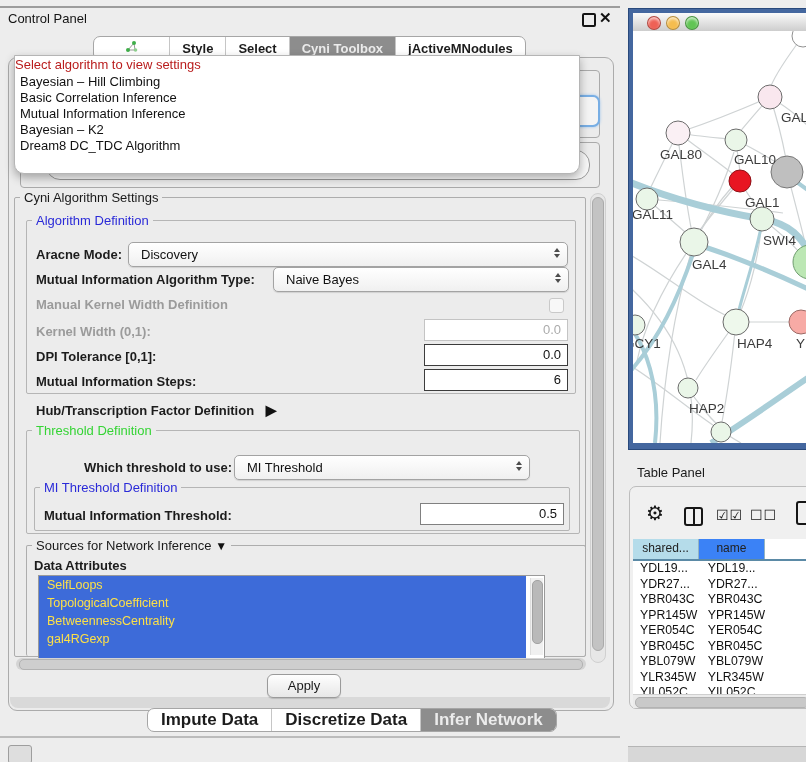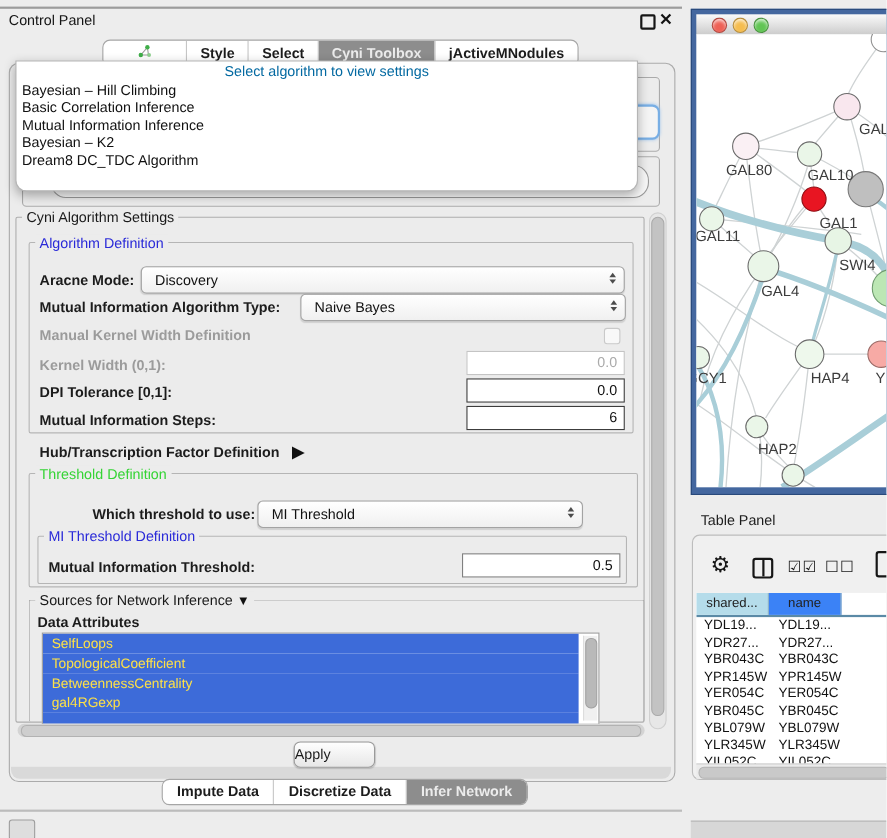--- a/index.html
+++ b/index.html
@@ -14,27 +14,27 @@
   .main-panel{left:8px;top:57px;width:604px;height:652px;border:1px solid #ababab;border-radius:9px;background:#ececec;}
   .panel-bottom-bar{left:10px;top:697px;width:600px;height:11px;background:#d9d9d9;border-radius:0 0 8px 8px;}
   .cp-bottomline{left:0;top:736px;width:620px;height:2px;background:#bcbcbc;}
   .mini-btn{left:8px;top:745px;width:22px;height:17px;background:#dedede;border:1px solid #9e9e9e;border-radius:3px;}
   
   .tabsrow{left:93px;top:36px;display:flex;background:#fff;border:1px solid #a6a6a6;border-radius:7px;overflow:hidden;height:23px;z-index:4;}
   .tabsrow .tab{padding:0 12px;line-height:23px;font-size:13px;font-weight:bold;color:#1c1c1c;border-left:1px solid #c6c6c6;display:flex;align-items:center;gap:5px;flex-direction:column;}
   .tabsrow .tab:first-child{border-left:none;}
   .tabsrow .tab.sel{background:#8d8d8d;color:#ececec;}
   .bottabs{left:147px;top:708px;display:flex;background:#fff;border:1px solid #a6a6a6;border-radius:7px;overflow:hidden;height:22px;z-index:4;}
-  .bottabs .tab{padding:0 13px;line-height:22px;font-size:13px;font-weight:bold;color:#1c1c1c;border-left:1px solid #c6c6c6;}
+  .bottabs .tab{padding:0 13px;line-height:22px;font-size:17px;font-weight:bold;color:#1c1c1c;border-left:1px solid #c6c6c6;}
   .bottabs .tab:first-child{border-left:none;}
   .bottabs .tab.sel{background:#8d8d8d;color:#ececec;}
   
   .popup{left:14px;top:55px;width:564px;height:117px;background:#fff;border:1px solid #b5b5b5;
          border-radius:0 0 10px 10px;box-shadow:0 4px 10px rgba(0,0,0,.30);z-index:30;overflow:hidden;}
-  .popup .ph{height:18px;line-height:18px;text-align:center;color:#0369a1;font-size:13px;}
+  .popup .ph{height:18px;line-height:18px;color:#b91c1c;font-size:13px;}
   .popup .opt{height:16px;line-height:16px;padding-left:5px;font-size:13px;color:#111;}
   .popup .opt.bold{font-weight:bold;}
   
   .bgroup1{left:20px;top:70px;width:578px;height:66px;border:1px solid #aaa;border-radius:4px;z-index:2;}
   .bcombo1{left:558px;top:95px;width:38px;height:28px;border:2px solid #78aee4;border-radius:7px;box-shadow:0 0 3px #9cc3ec;z-index:2;background:#f4f4f4;}
   .bgroup2{left:20px;top:142px;width:578px;height:44px;border:1px solid #aaa;border-radius:4px;z-index:2;}
   .bcombo2{left:46px;top:150px;width:542px;height:28px;border:1px solid #9a9a9a;border-radius:14px;z-index:2;background:#f7f7f7;}
   .bcombo2 span{position:absolute;left:14px;top:6px;font-size:13px;color:#b5b5b5;white-space:nowrap;}
   
   .vsb{left:590px;top:193px;width:14px;height:468px;background:#e7e7e7;border:1px solid #d0d0d0;border-radius:8px;z-index:3;}
@@ -63,21 +63,21 @@
   .checkbox{width:13px;height:13px;border:1px solid #c9c9c9;border-radius:3px;background:#f8f8f8;}
   .tri{display:inline-block;font-size:12px;color:#111;}
   
   .attrlist{left:38px;top:575px;width:505px;height:82px;background:#fff;border:1px solid #9a9a9a;overflow:hidden;}
   .attrlist .item{height:18px;line-height:18px;background:#3d6bd9;color:#fde047;font-size:12.5px;padding-left:8px;width:479px;}
   .attrlist .part{height:10px;background:#3d6bd9;width:487px;}
   .attrvsb{position:absolute;right:1px;top:2px;width:12px;height:77px;background:#f0f0f0;border-left:1px solid #ddd;}
   .attrvsb .thumb{position:absolute;left:1px;top:2px;width:9px;height:62px;background:#b9b9b9;border:1px solid #a2a2a2;border-radius:5px;}
   
   .apply{left:267px;top:674px;width:72px;height:22px;border:1px solid #9a9a9a;border-radius:6px;
-         background:linear-gradient(#fefefe,#e7e7e7);font-size:13px;line-height:22px;box-shadow:0 1px 1px rgba(0,0,0,.15);}
+         background:linear-gradient(#fefefe,#e7e7e7);font-size:13px;text-align:center;line-height:22px;box-shadow:0 1px 1px rgba(0,0,0,.15);}
   
   .net-frame{left:628px;top:8px;width:178px;height:440px;background:#44679f;border:1px solid #29497b;}
   .net-title{left:633px;top:13px;width:173px;height:18px;background:linear-gradient(#fafafa,#cdcdcd);border-bottom:1px solid #999;}
   .lights{left:647px;top:16px;display:flex;gap:5px;}
   .light{width:12px;height:12px;border-radius:50%;border:1px solid rgba(0,0,0,.25);box-shadow:inset 0 2px 3px rgba(255,255,255,.7);}
   .net-canvas{left:633px;top:31px;width:173px;height:412px;background:#fff;overflow:hidden;}
   .net-canvas svg{display:block;}
   
   .tp-title{left:637px;top:465px;font-size:13px;color:#1b1b1b;}
   .tp-box{left:629px;top:486px;width:185px;height:221px;background:#f0f0f0;border:1px solid #bdbdbd;border-radius:7px;}

